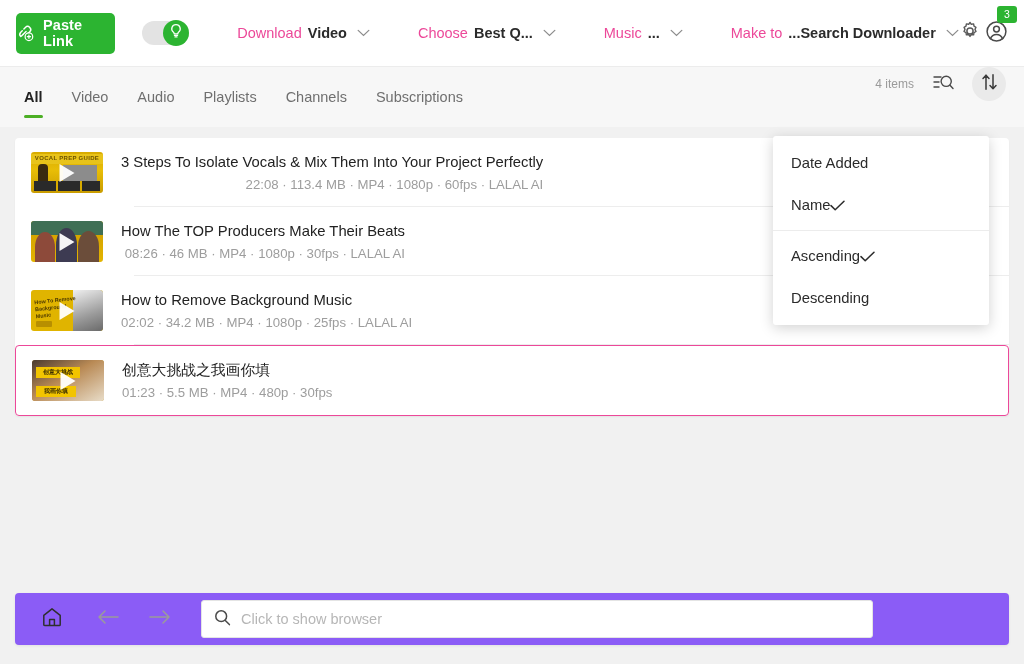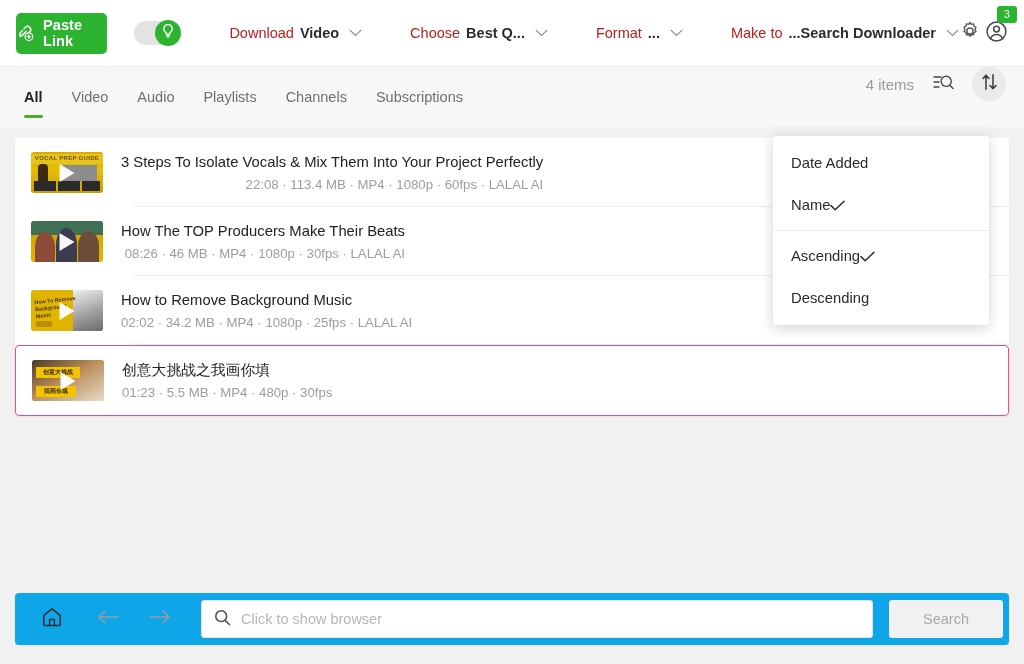--- a/index.html
+++ b/index.html
@@ -51,21 +51,21 @@
     border-radius: 50%;
     display: flex; align-items: center; justify-content: center;
   }
 
   .tb-group {
     display: flex; align-items: center; height: 100%;
     margin-left: 24px;
     cursor: pointer;
     gap: 6px;
   }
-  .tb-label { color: #b91c1c; font-size: 14.5px; white-space: nowrap; margin-left: 24px; }
+  .tb-label { color: #ec4899; font-size: 14.5px; white-space: nowrap; margin-left: 24px; }
   .tb-value { color: #2b2b2b; font-size: 14.5px; font-weight: bold; white-space: nowrap; }
   .chev {
     width: 13px; height: 8px; margin-left: 4px;
     display: block;
   }
 
   .icon-btn {
     width: 34px; height: 34px;
     display: flex; align-items: center; justify-content: center;
     cursor: pointer; border-radius: 50%;
@@ -98,21 +98,21 @@
   }
   .tab.active { color: #222; font-weight: bold; }
   .tab.active::after {
     content: ""; position: absolute; left: 0; right: 0; bottom: 9px;
     height: 3px; background: #4caf25; border-radius: 2px;
   }
   .tabs-right {
     margin-left: auto; margin-right: 18px;
     display: flex; align-items: center; gap: 12px;
   }
-  .items-count { font-size: 15px; color: #9a9a9a; }
+  .items-count { font-size: 12px; color: #9a9a9a; }
   .sort-btn { background: #eaeaea; }
 
   
   .listcard {
     position: absolute; left: 15px; top: 138px;
     width: 994px;
     background: #ffffff;
     border-radius: 4px;
     box-shadow: 0 1px 2px rgba(0,0,0,.06);
   }
@@ -205,21 +205,21 @@
     font-size: 14.8px; color: #2b2b2b;
     cursor: pointer;
   }
   .dd-item .check { margin-left: auto; width: 15px; height: 11px; display: block; }
   .dd-sep { height: 1px; background: #ececec; margin: 4px 0; }
 
   
   .bottombar {
     position: absolute; left: 15px; top: 593px;
     width: 994px; height: 52px;
-    background: #0ea5e9;
+    background: #8b5cf6;
     border-radius: 4px;
     display: flex; align-items: center;
     box-shadow: 0 1px 3px rgba(0,0,0,.07);
   }
   .nav-icon {
     width: 34px; height: 34px;
     display: flex; align-items: center; justify-content: center;
     cursor: pointer; flex: none;
   }
   .home-wrap { margin-left: 20px; }
@@ -298,21 +298,21 @@
     <span class="tb-label">Choose</span>
     <span class="tb-value">Best Q...</span>
     <span>
       <svg class="chev" viewBox="0 0 14 9">
           <path d="M1 1.5L7 7.2l6-5.7" stroke="#8c8c8c" stroke-width="1.4" fill="none" stroke-linecap="round"></path>
         </svg>
     </span>
   </div>
 
   <div class="tb-group">
-    <span class="tb-label">Format</span>
+    <span class="tb-label">Music</span>
     <span class="tb-value">...</span>
     <span>
       <svg class="chev" viewBox="0 0 14 9">
           <path d="M1 1.5L7 7.2l6-5.7" stroke="#8c8c8c" stroke-width="1.4" fill="none" stroke-linecap="round"></path>
         </svg>
     </span>
   </div>
 
   <div class="tb-group">
     <span class="tb-label">Make to</span>
@@ -506,14 +506,13 @@
   <div class="searchbox">
     <span>
       <svg width="17" height="17" viewBox="0 0 17 17" fill="none">
         <circle cx="7.2" cy="7.2" r="5.4" stroke="#4a4a4a" stroke-width="1.5"></circle>
         <path d="M11.3 11.4l4.1 4.2" stroke="#4a4a4a" stroke-width="1.5" stroke-linecap="round"></path>
       </svg>
     </span>
     <input type="text" value="" placeholder="Click to show browser" style="">
   </div>
 
-  <button class="search-btn">Search</button>
 </div>
 
 </body></html>

